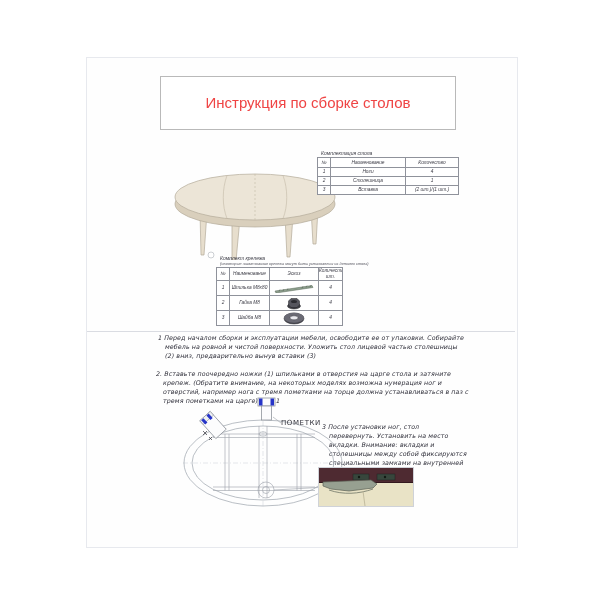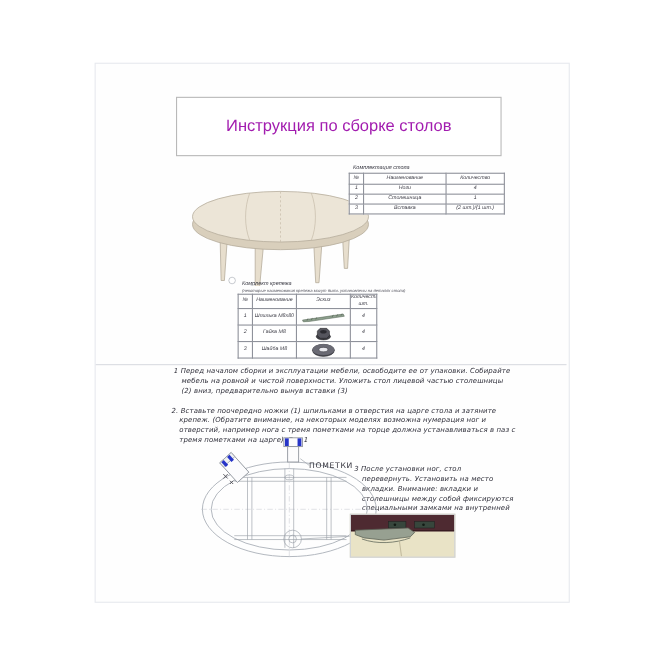--- a/index.html
+++ b/index.html
@@ -5,24 +5,24 @@
   html,body{margin:0;padding:0;}
   body{
     width:600px;height:600px;position:relative;background:#ffffff;
     font-family:"Liberation Sans",sans-serif;color:#1c1c22;overflow:hidden;
   }
   .sheet{
     position:absolute;left:86px;top:57px;width:430px;height:489px;
     border:1px solid #e7e9ee;background:#fefefe;
   }
   .title-box{
-    position:absolute;left:160px;top:88px;width:294px;height:52px;
+    position:absolute;left:160px;top:76px;width:294px;height:52px;
     border:1px solid #b9b9b9;display:flex;flex-direction:column;
     align-items:center;justify-content:center;text-align:left;
-    font-size:15px;line-height:1.5;color:#a21caf;background:#fff;
+    font-size:15px;line-height:1.5;color:#ef4444;background:#fff;
   }
   
   .tbl-wrap{position:absolute;}
   .tbl-title{font-style:italic;font-size:5px;color:#3a3a44;margin:0 0 1px 4px;}
   .tbl-note{font-style:italic;font-size:3.8px;color:#55555f;margin:0 0 1px 4px;}
   table.mini{border-collapse:collapse;table-layout:fixed;background:#fff;}
   table.mini th,table.mini td{
     border:0.6px solid #8f929b;font-style:italic;font-weight:normal;
     font-size:4.8px;color:#3c3c46;text-align:center;vertical-align:middle;
     padding:0;overflow:hidden;line-height:1.15;

